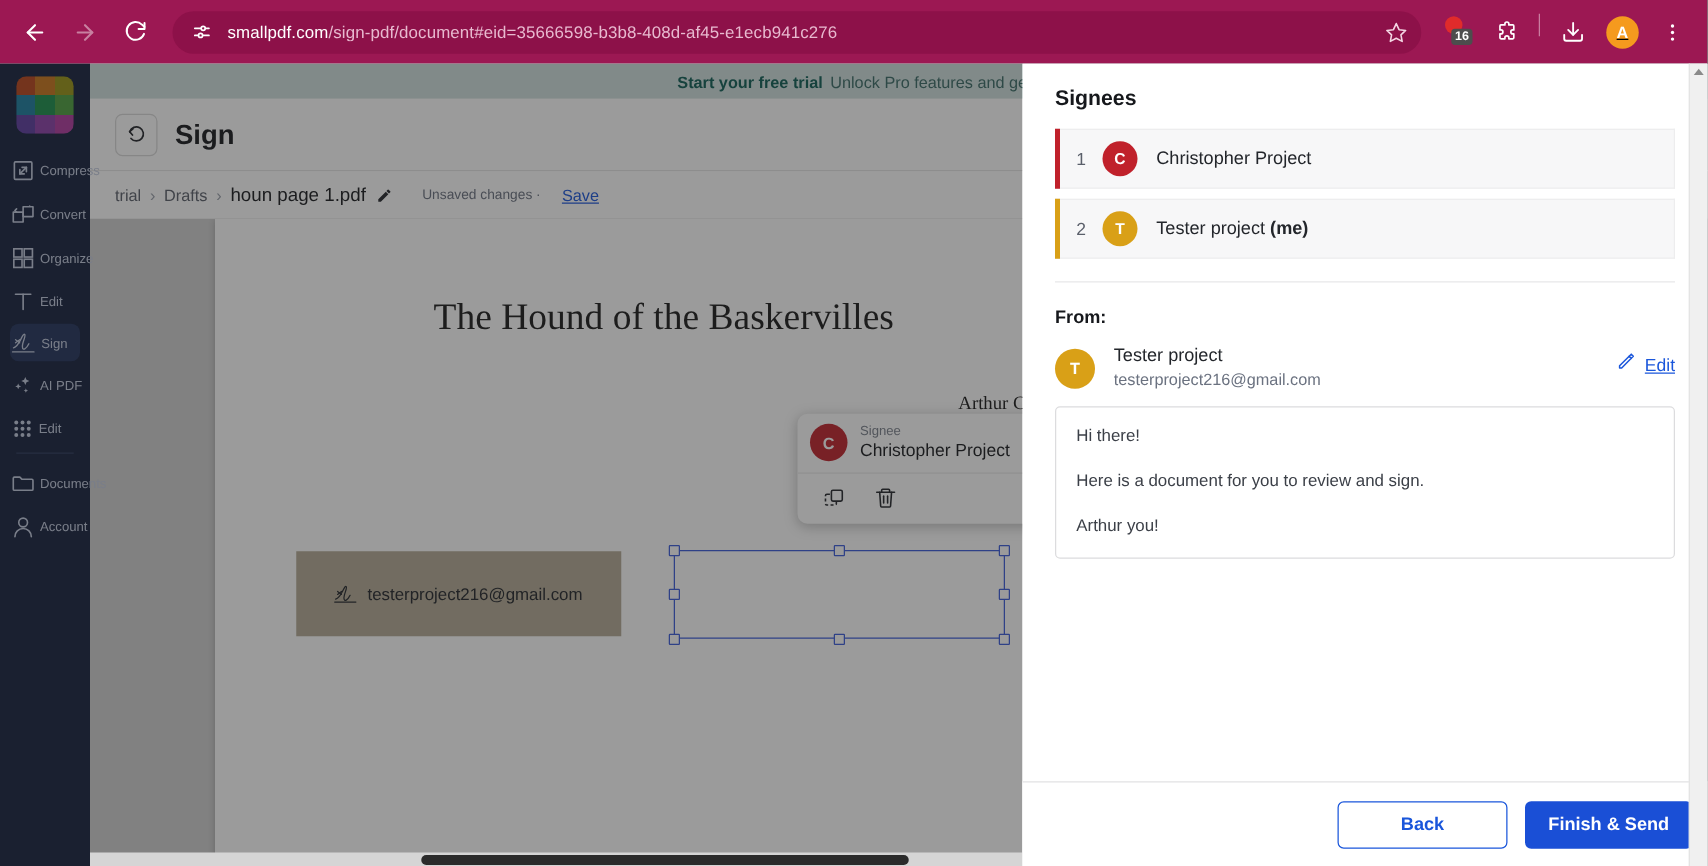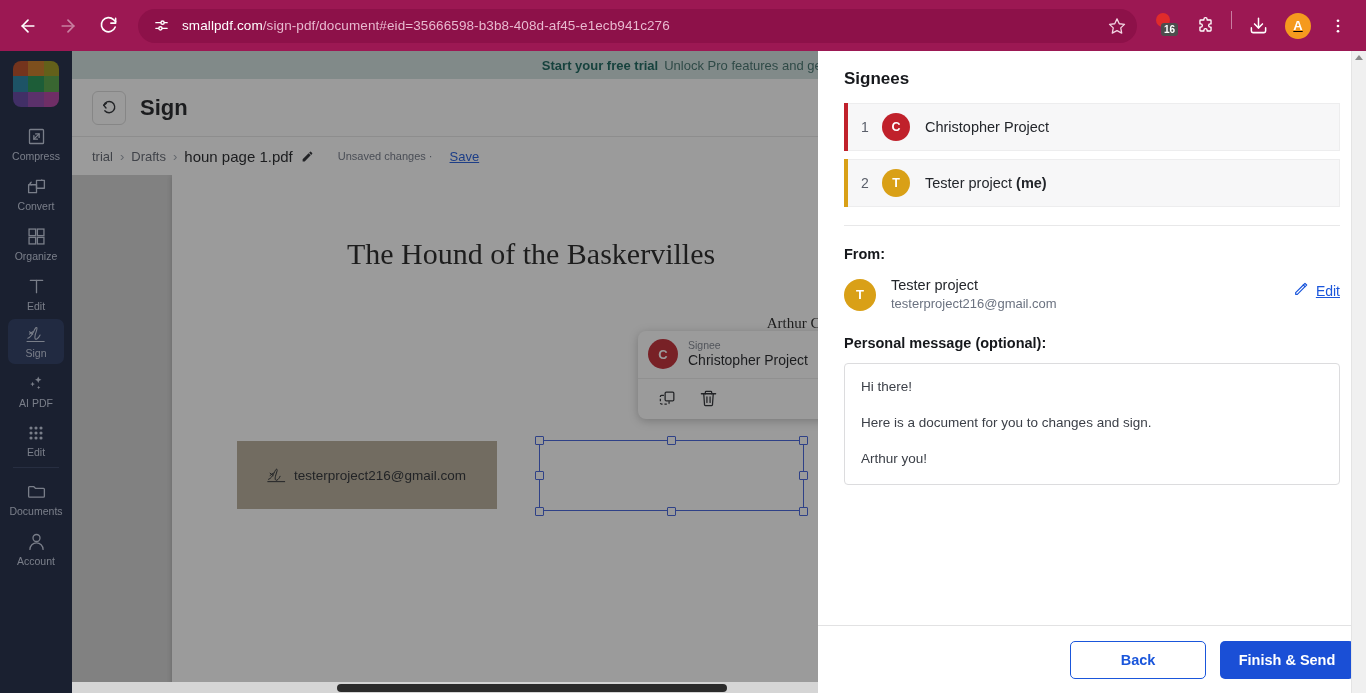--- a/index.html
+++ b/index.html
@@ -77,21 +77,21 @@
     padding-top: 10px; z-index: 5;
   }
   .logo {
     width: 46px; height: 46px; border-radius: 8px; overflow: hidden;
     display: grid; grid-template-columns: repeat(3, 1fr); grid-template-rows: repeat(3, 1fr);
     margin-bottom: 12px;
   }
   .sb-divider { width: 46px; height: 1px; background: #2c3a5c; margin: 2px 0 6px; }
   .sb-item {
     width: 56px; padding: 7px 0 5px; border-radius: 7px;
-    display: flex; flex-direction: column; align-items: center; gap: 3px;
+    display: flex; flex-direction: row; align-items: center; gap: 3px;
     color: #c2cade; cursor: pointer; margin-bottom: 2px;
   }
   .sb-item.active { background: #22325c; }
   .sb-item .sb-label { font-size: 10.5px; line-height: 12px; white-space: nowrap; }
   .sb-item svg { display: block; }
 
   
   .banner {
     position: absolute; left: 72px; top: 0; right: 0; height: 28px;
     background: #cfe0de; display: flex; align-items: center; justify-content: center;
@@ -588,25 +588,24 @@
             <span>
               <svg width="16" height="16" viewBox="0 0 24 24" fill="none" stroke="#1a56db" stroke-width="1.8" stroke-linecap="round" stroke-linejoin="round">
                   <path d="M4 17.5V20h2.5L18 8.5 15.5 6 4 17.5z"></path>
                   <path d="M15.5 6 18 3.5 20.5 6 18 8.5"></path>
                 </svg>
             </span>
             <span class="lbl">Edit</span>
           </div>
         </div>
 
-        <div class="msg-label">Personal message (optional):</div>
         <div class="msg-box">
           <div id="msg-lines">
               <div class="msg-line">Hi there!</div>
-              <div class="msg-line">Here is a document for you to changes and sign.</div>
+              <div class="msg-line">Here is a document for you to review and sign.</div>
               <div class="msg-line">Arthur you!</div>
             </div>
         </div>
       </div>
 
       <div class="rp-footer">
         <div class="btn btn-back">Back</div>
         <div class="btn btn-send">Finish &amp; Send</div>
       </div>
     </div>

